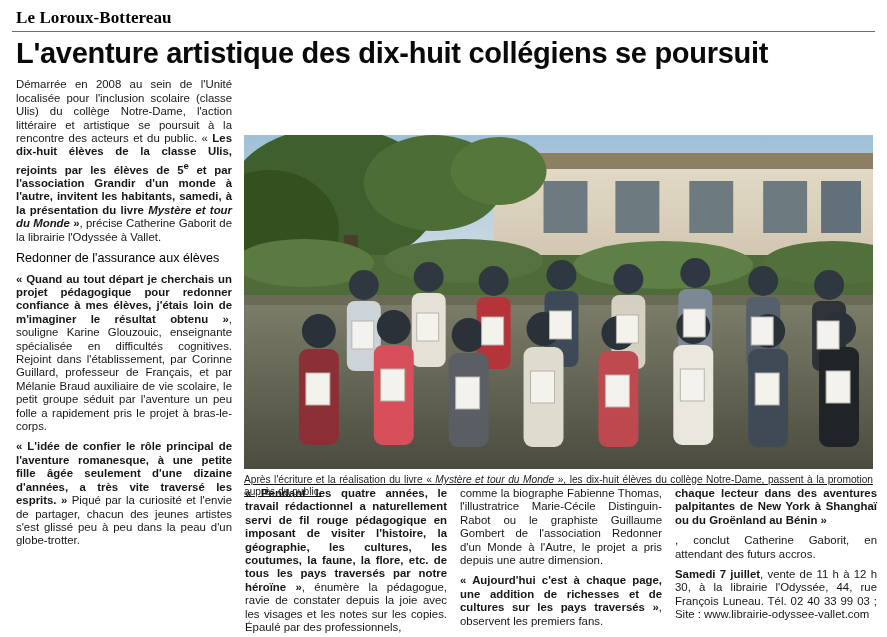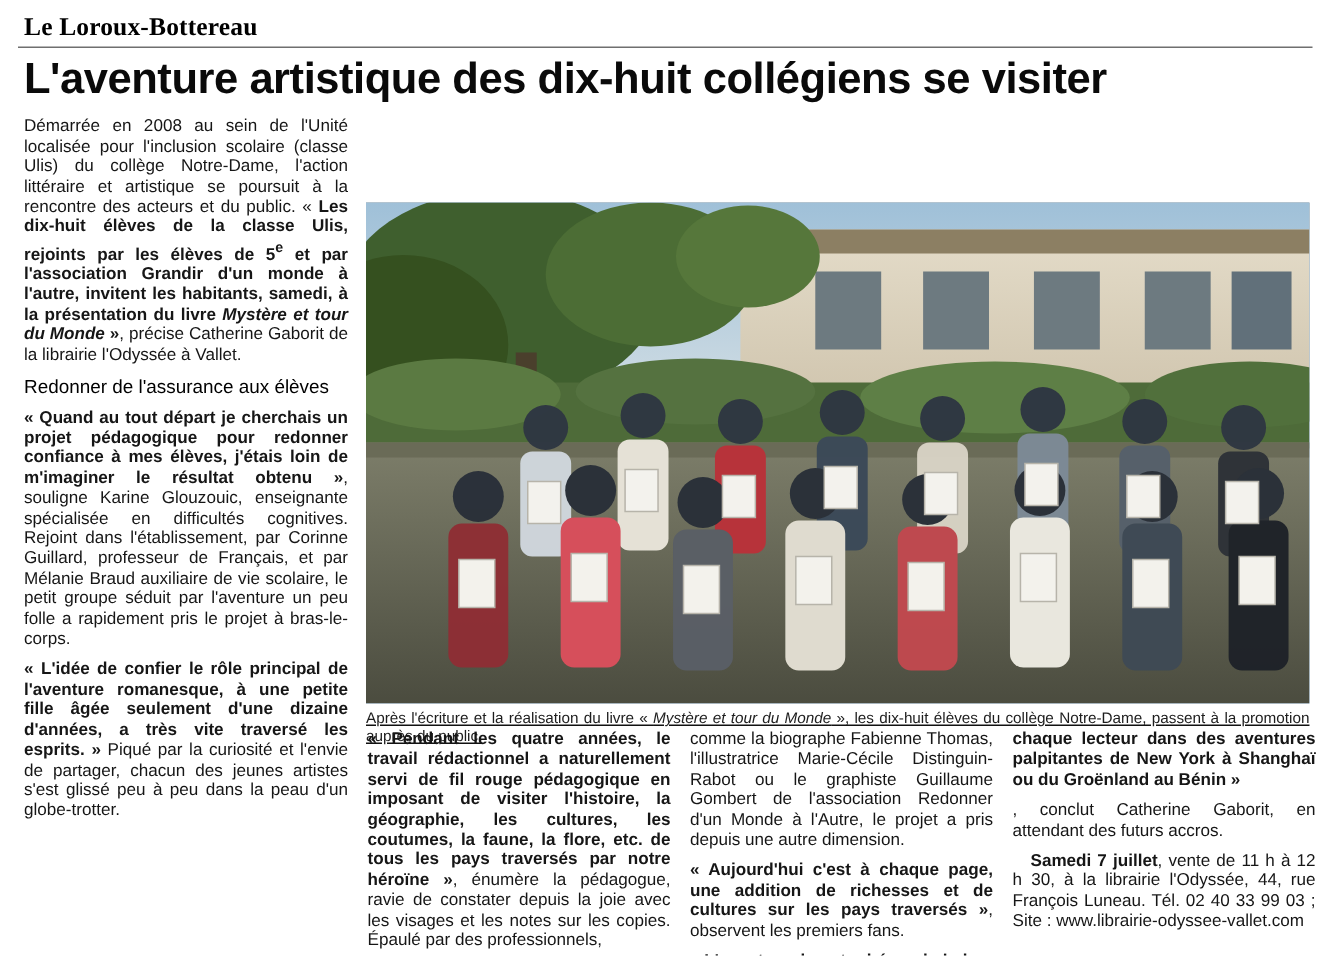--- a/index.html
+++ b/index.html
@@ -109,33 +109,32 @@
     top: 487px;
     display: flex;
     gap: 13px;
   }
   .col {
     flex: 1 1 0;
     min-width: 0;
   }
   .contact-head {
     font-weight: bold;
-    margin-left: 12px;
   }
 
   
 </style>
 </head>
 <body>
 
 <div class="page">
 
   <div class="kicker">Le Loroux-Bottereau</div>
   <div class="rule"></div>
-  <h1 class="headline">L'aventure artistique des dix-huit collégiens se visiter</h1>
+  <h1 class="headline">L'aventure artistique des dix-huit collégiens se poursuit</h1>
 
   <div class="top">
 
     <div class="lead-col">
       <p class="body-text"><span>Démarrée en 2008 au sein de l'Unité localisée pour l'inclusion scolaire (classe Ulis) du collège Notre-Dame, l'action littéraire et artistique se poursuit à la rencontre des acteurs et du public. « </span><b><span>Les dix-huit élèves de la classe Ulis, rejoints par les élèves de 5</span><sup>e</sup><span> et par l'association Grandir d'un monde à l'autre, invitent les habitants, samedi, à la présentation du livre </span><i>Mystère et tour du Monde</i><span> »</span></b><span>, précise Catherine Gaborit de la librairie l'Odyssée à Vallet.</span></p>
 
       <p class="subhead">Redonner de l'assurance aux élèves</p>
 
       <p class="body-text"><b>« Quand au tout départ je cherchais un projet pédagogique pour redonner confiance à mes élèves, j'étais loin de m'imaginer le résultat obtenu »</b><span>, souligne Karine Glouzouic, enseignante spécialisée en difficultés cognitives. Rejoint dans l'établissement, par Corinne Guillard, professeur de Français, et par Mélanie Braud auxiliaire de vie scolaire, le petit groupe séduit par l'aventure un peu folle a rapidement pris le projet à bras-le-corps.</span></p>
 

